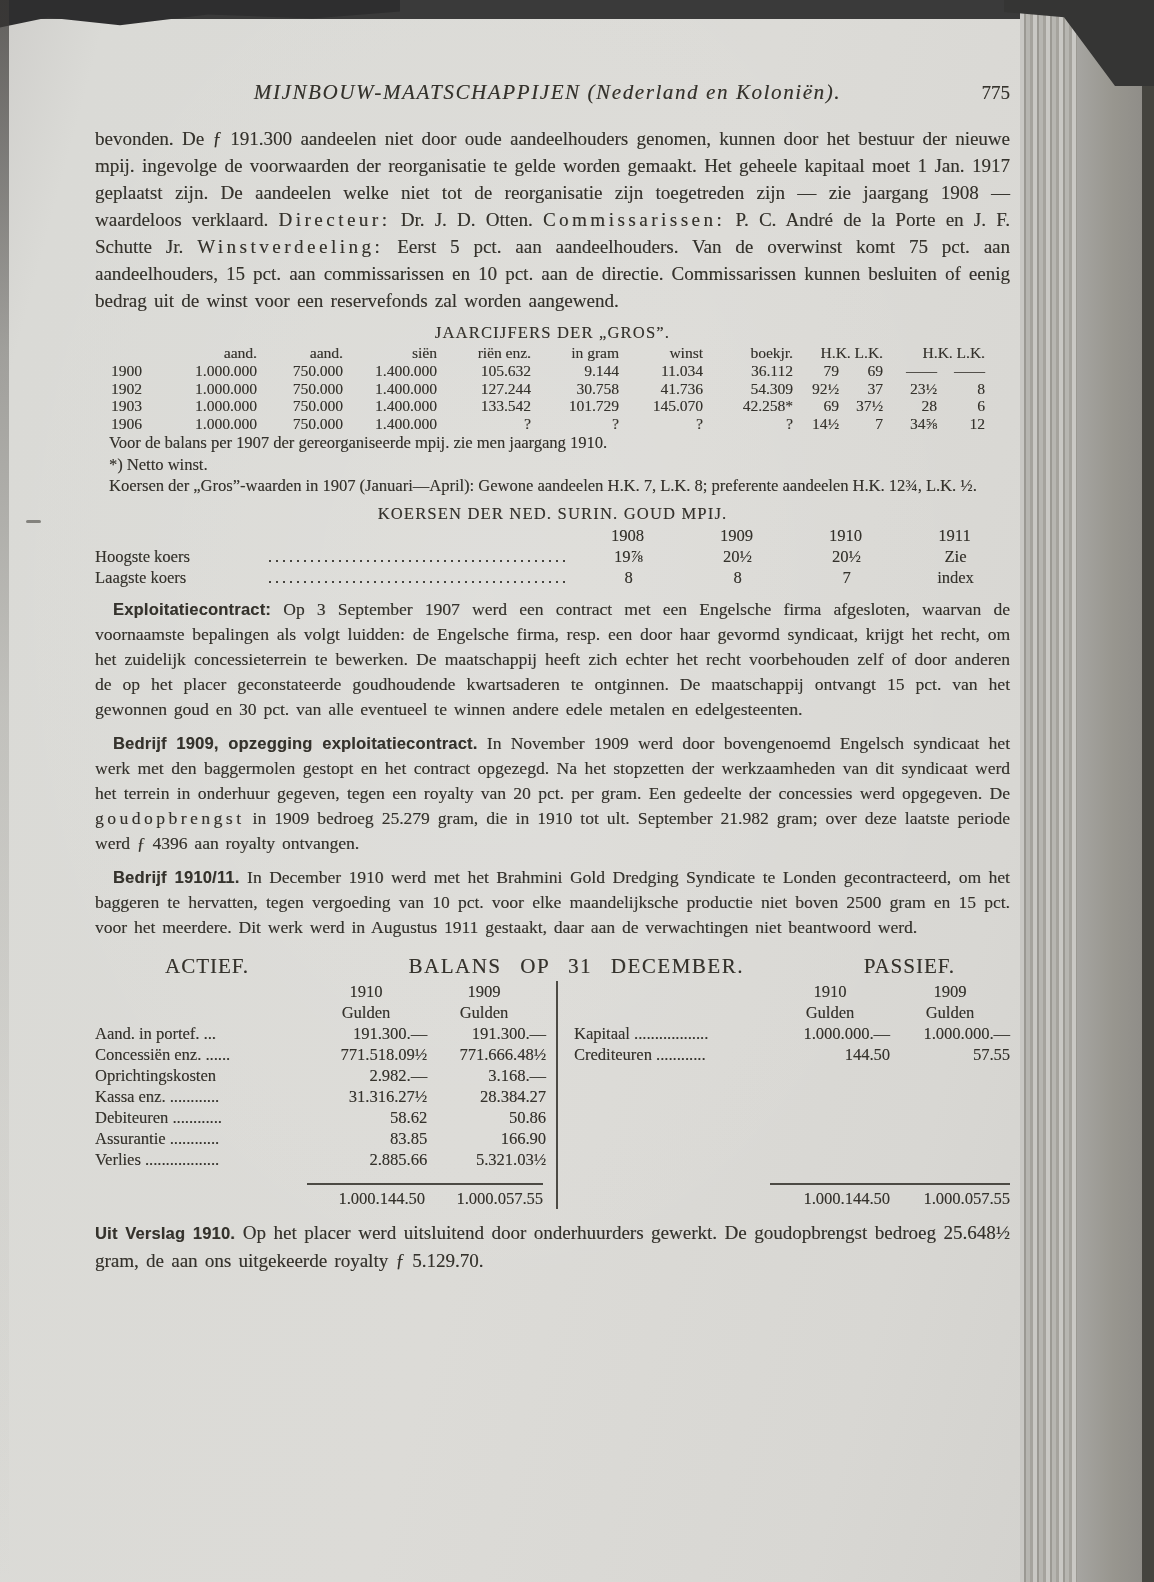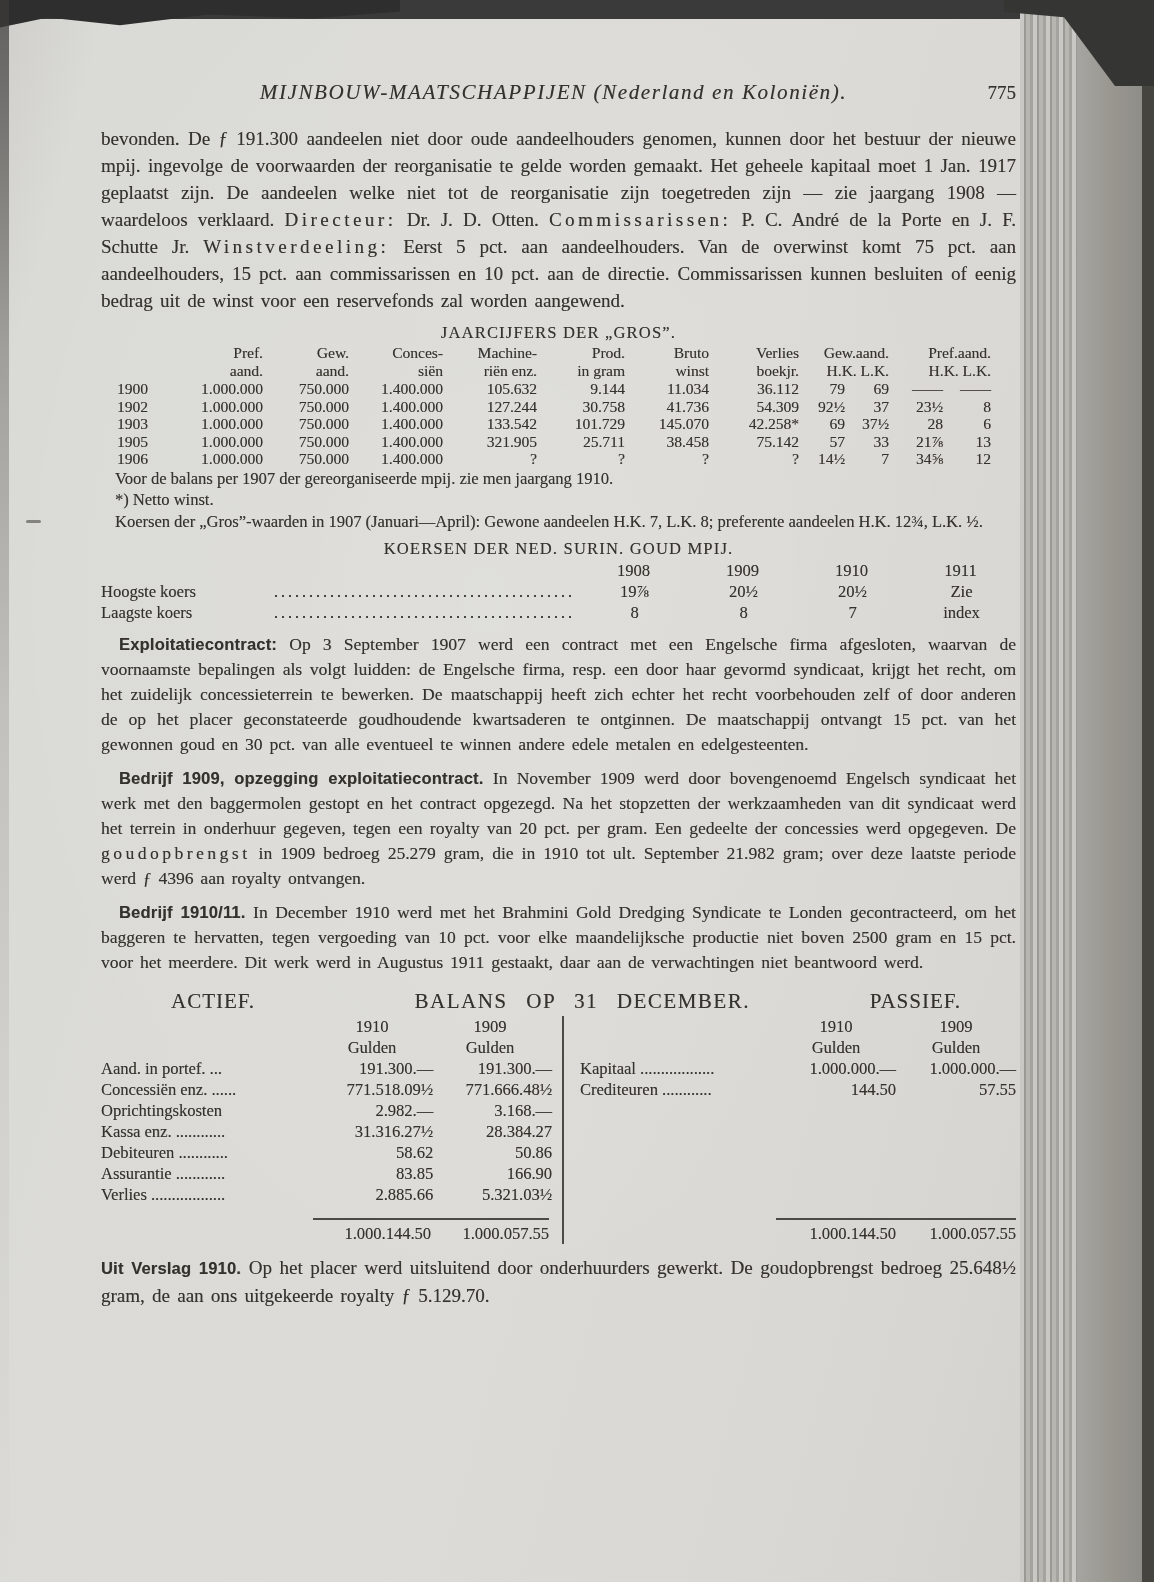--- a/index.html
+++ b/index.html
@@ -17,21 +17,21 @@
   .pencil-mark{position:absolute;left:26px;top:520px;width:15px;height:3px;background:rgba(60,58,52,0.55);border-radius:2px;}
   .book-edge{position:absolute;top:0;right:0;width:134px;height:100%;}
   .edge-stripes{position:absolute;top:0;right:74px;width:60px;height:100%;
     background:repeating-linear-gradient(90deg,#c9c8c4 0 4px,#9b9993 4px 6px,#b7b6b1 6px 10px,#a5a39d 10px 13px);}
   .edge-flat{position:absolute;top:0;right:11px;width:66px;height:100%;
     background:linear-gradient(90deg,#a6a5a1 0%,#98968f 55%,#8f8d88 100%);}
   .edge-dark{position:absolute;top:0;right:0;width:12px;height:100%;background:#45443f;}
   .edge-corner{position:absolute;top:0;right:0;width:150px;height:86px;background:#353534;
     clip-path:polygon(0 0,100% 0,100% 100%,74% 100%,40% 20%,0 14%);}
   
-  .content{position:absolute;left:101px;top:80px;width:915px;
+  .content{position:absolute;left:95px;top:80px;width:915px;
     text-shadow:0.3px 0.3px 0.6px rgba(70,64,56,0.45);}
   .pghead{display:flex;align-items:baseline;margin-bottom:20px;}
   .pgtitle{flex:1;text-align:center;font-style:italic;font-size:21px;letter-spacing:1.6px;padding-left:60px;white-space:nowrap;}
   .pgnum{width:70px;text-align:right;font-size:19px;}
   p{margin:0;}
   .body{font-size:19px;line-height:27px;text-align:justify;word-spacing:2.5px;}
   .sperr{letter-spacing:3.5px;}
   .sect{font-size:17.5px;line-height:25px;text-indent:18px;margin-top:9px;}
   .slabel{font-family:"Liberation Sans","DejaVu Sans",sans-serif;font-weight:bold;font-size:16.5px;letter-spacing:0.2px;}
   
@@ -109,32 +109,20 @@
           <col style="width:94px">
             <col style="width:88px">
             <col style="width:84px">
             <col style="width:90px">
           <col style="width:46px">
             <col style="width:44px">
             <col style="width:54px">
             <col style="width:48px">
         </colgroup>
         <thead>
-          <tr>
-            <th></th>
-            <th>Pref.</th>
-            <th>Gew.</th>
-            <th>Conces-</th>
-            <th>Machine-</th>
-            <th>Prod.</th>
-            <th>Bruto</th>
-            <th>Verlies</th>
-            <th colspan="2">Gew.aand.</th>
-            <th colspan="2">Pref.aand.</th>
-          </tr>
           <tr>
             <th></th>
             <th>aand.</th>
             <th>aand.</th>
             <th>siën</th>
             <th>riën enz.</th>
             <th>in gram</th>
             <th>winst</th>
             <th>boekjr.</th>
             <th colspan="2">H.K. L.K.</th>
@@ -178,34 +166,20 @@
               <td>133.542</td>
               <td>101.729</td>
               <td>145.070</td>
               <td>42.258*</td>
               <td>69</td>
               <td>37½</td>
               <td>28</td>
               <td>6</td>
             </tr>
             <tr>
-              <td>1905</td>
-              <td>1.000.000</td>
-              <td>750.000</td>
-              <td>1.400.000</td>
-              <td>321.905</td>
-              <td>25.711</td>
-              <td>38.458</td>
-              <td>75.142</td>
-              <td>57</td>
-              <td>33</td>
-              <td>21⅞</td>
-              <td>13</td>
-            </tr>
-            <tr>
               <td>1906</td>
               <td>1.000.000</td>
               <td>750.000</td>
               <td>1.400.000</td>
               <td>?</td>
               <td>?</td>
               <td>?</td>
               <td>?</td>
               <td>14½</td>
               <td>7</td>

